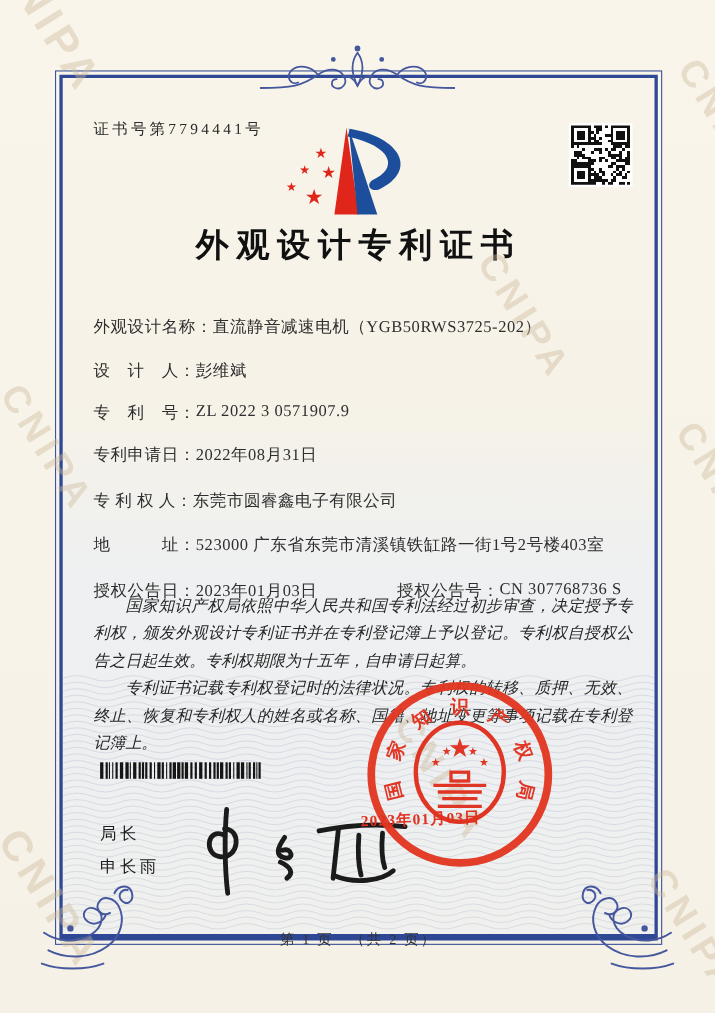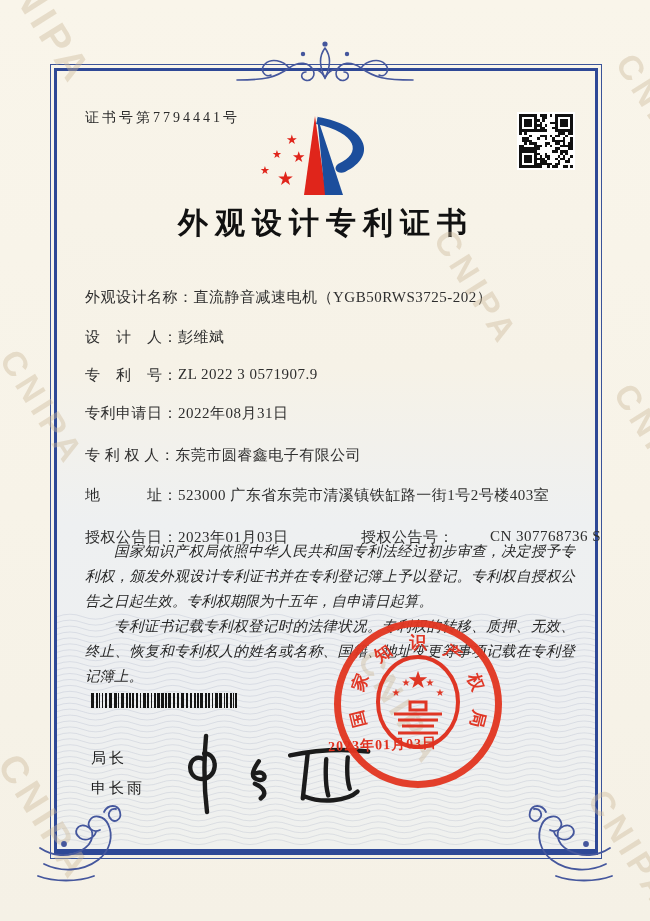--- a/index.html
+++ b/index.html
@@ -24,21 +24,21 @@
   .orn-br{left:524px;top:792px;transform:scaleX(-1);}
   
   .cert-no{position:absolute;left:28px;top:38px;font-size:14px;letter-spacing:3px;color:#2b2b2b;}
   .logo{position:absolute;left:196px;top:40px;width:150px;height:90px;}
   .title{position:absolute;left:0;top:132px;width:100%;text-align:center;
          font-size:30px;font-weight:700;letter-spacing:7px;color:#111;}
   .frow{position:absolute;left:28px;width:500px;font-size:15px;color:#2e2e2e;
         letter-spacing:0.5px;white-space:pre;display:flex;margin-top:17px;}
   .frow .lbl{white-space:pre;}
   .frow .val{white-space:pre;}
-  .grant2{position:absolute;left:276px;top:0;display:flex;white-space:pre;gap:36px;}
+  .grant2{position:absolute;left:276px;top:0;display:flex;white-space:pre;}
   .paras{position:absolute;left:28px;top:468px;width:490px;font-size:14.5px;line-height:1.72;
          font-style:italic;color:#262626;text-align:justify;}
   .paras p{margin:0;text-indent:2em;}
   .barcode{position:absolute;left:34px;top:622px;width:168px;height:15px;display:flex;align-items:stretch;}
   .barcode i{display:block;background:#151515;height:100%;}
   .signer{position:absolute;left:34px;font-size:15px;letter-spacing:3px;color:#1b1b1b;
           font-family:Liberation Mono, monospace;}
   .signer-title{top:678px;}
   .signer-name{top:708px;text-align:center;}
   .signature{position:absolute;left:108px;top:656px;width:215px;height:92px;}
@@ -367,20 +367,21 @@
         <path d="M42,8 C40,30 40,62 43,86"></path>
         <path d="M96,34 C89,44 87,51 96,53 C105,55 103,43 94,46"></path>
         <path d="M92,57 C101,61 105,67 98,72"></path>
         <path d="M128,28 C152,23 182,21 208,24"></path>
         <path d="M146,26 L141,72"></path>
         <path d="M143,70 C160,77 186,75 197,65"></path>
         <path d="M165,32 C164,46 164,58 167,69"></path>
         <path d="M187,30 C186,42 186,53 189,62"></path>
       </svg>
 
+      <div class="page-info">第 1 页　（共 2 页）</div>
     </div>
   </div>
 
   <svg class="orn-top" viewBox="0 0 180 54" fill="none" stroke="#45579d" stroke-width="1.6" stroke-linecap="round">
     <path d="M2,46 C30,46 40,44 54,34 C64,27 74,28 78,36 C81,42 76,48 70,46 C65,44 66,38 71,38"></path>
     <path d="M54,34 C48,26 36,24 30,30 C24,36 30,44 36,41"></path>
     <path d="M178,46 C150,46 140,44 126,34 C116,27 106,28 102,36 C99,42 104,48 110,46 C115,44 114,38 109,38"></path>
     <path d="M126,34 C132,26 144,24 150,30 C156,36 150,44 144,41"></path>
     <path d="M90,14 C84,22 84,32 90,44 C96,32 96,22 90,14"></path>
     <path d="M90,44 C86,36 80,34 76,36 M90,44 C94,36 100,34 104,36"></path>

